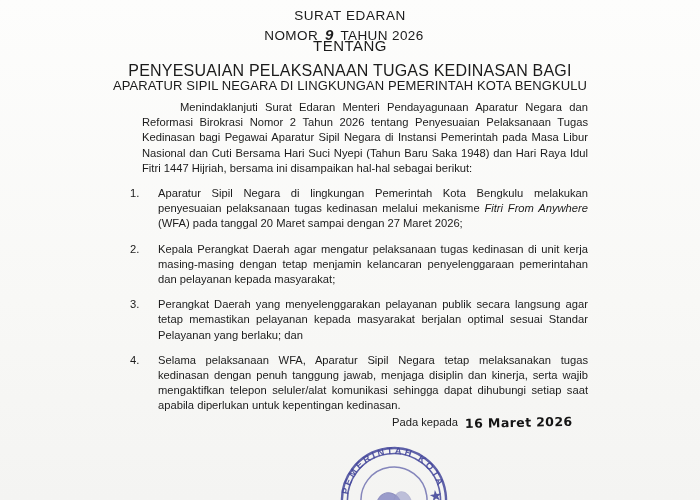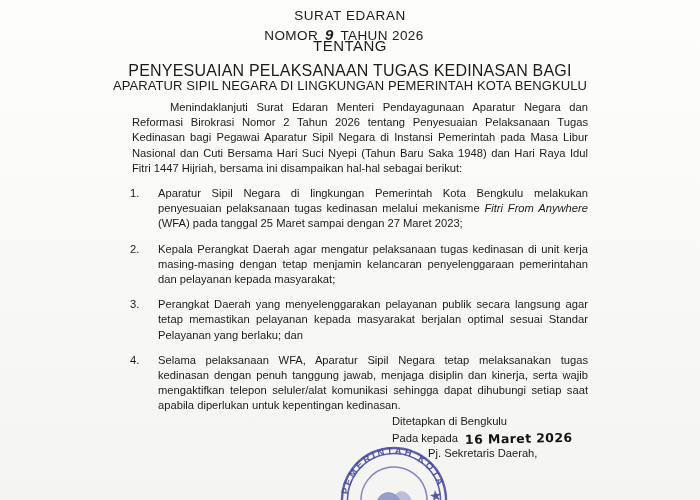--- a/index.html
+++ b/index.html
@@ -41,21 +41,21 @@
   .hdr .l5{
     position:absolute;left:0;right:0;top:78px;
     font-size:13px;letter-spacing:.1px;font-weight:500;line-height:16px;
   }
 
   
   .body{
     position:absolute;left:128px;top:100px;width:460px;
     font-size:11.2px;line-height:15.2px;text-align:justify;
   }
-  .body p{margin:0 0 10px 4px;}
+  .body p{margin:0 0 10px 14px;}
   .intro{text-indent:38px;}
   .closing{text-indent:38px;margin-top:2px;}
 
   ol.items{
     list-style:none;margin:0 0 0 0;padding:0;
   }
   ol.items li{
     position:relative;padding-left:30px;margin-bottom:10px;
     text-align:justify;
   }
@@ -110,39 +110,37 @@
     <div class="l4">PENYESUAIAN PELAKSANAAN TUGAS KEDINASAN BAGI</div>
     <div class="l5">APARATUR SIPIL NEGARA DI LINGKUNGAN PEMERINTAH KOTA BENGKULU</div>
   </div>
 
   <div class="body">
 
     <p class="intro">Menindaklanjuti Surat Edaran Menteri Pendayagunaan Aparatur Negara dan Reformasi Birokrasi Nomor 2 Tahun 2026 tentang Penyesuaian Pelaksanaan Tugas Kedinasan bagi Pegawai Aparatur Sipil Negara di Instansi Pemerintah pada Masa Libur Nasional dan Cuti Bersama Hari Suci Nyepi (Tahun Baru Saka 1948) dan Hari Raya Idul Fitri 1447 Hijriah, bersama ini disampaikan hal-hal sebagai berikut:</p>
 
     <ol class="items">
       <li>
-        <span class="mk">1.</span><span>Aparatur Sipil Negara di lingkungan Pemerintah Kota Bengkulu melakukan penyesuaian pelaksanaan tugas kedinasan melalui mekanisme </span><span class="it">Fitri From Anywhere</span><span> (WFA) pada tanggal 25 Maret sampai dengan 27 Maret 2023;</span>
+        <span class="mk">1.</span><span>Aparatur Sipil Negara di lingkungan Pemerintah Kota Bengkulu melakukan penyesuaian pelaksanaan tugas kedinasan melalui mekanisme </span><span class="it">Fitri From Anywhere</span><span> (WFA) pada tanggal 20 Maret sampai dengan 27 Maret 2026;</span>
       </li>
       <li>
         <span class="mk">2.</span><span>Kepala Perangkat Daerah agar mengatur pelaksanaan tugas kedinasan di unit kerja masing-masing dengan tetap menjamin kelancaran penyelenggaraan pemerintahan dan pelayanan kepada masyarakat;</span>
       </li>
       <li>
         <span class="mk">3.</span><span>Perangkat Daerah yang menyelenggarakan pelayanan publik secara langsung agar tetap memastikan pelayanan kepada masyarakat berjalan optimal sesuai Standar Pelayanan yang berlaku; dan</span>
       </li>
       <li>
         <span class="mk">4.</span><span>Selama pelaksanaan WFA, Aparatur Sipil Negara tetap melaksanakan tugas kedinasan dengan penuh tanggung jawab, menjaga disiplin dan kinerja, serta wajib mengaktifkan telepon seluler/alat komunikasi sehingga dapat dihubungi setiap saat apabila diperlukan untuk kepentingan kedinasan.</span>
       </li>
     </ol>
 
   </div>
 
   <div class="sig">
-    <span class="ln">Ditetapkan di Bengkulu</span>
     <span class="ln"><span>Pada kepada</span><span class="hw">16 Maret 2026</span></span>
-    <span class="ln r3">Pj. Sekretaris Daerah,</span>
   </div>
 
   <div class="stamp">
     <svg width="128" height="128" viewBox="0 0 128 128" aria-hidden="true">
       <defs>
         <path id="arcTop" d="M 18,64 A 46,46 0 0 1 110,64"></path>
       </defs>
       <g transform="rotate(-8 64 64)" fill="none" stroke="#2c2f8f" stroke-width="2.4" opacity="0.85">
         <circle cx="64" cy="64" r="52"></circle>
         <circle cx="64" cy="64" r="46.5" stroke-width="1.6"></circle>

